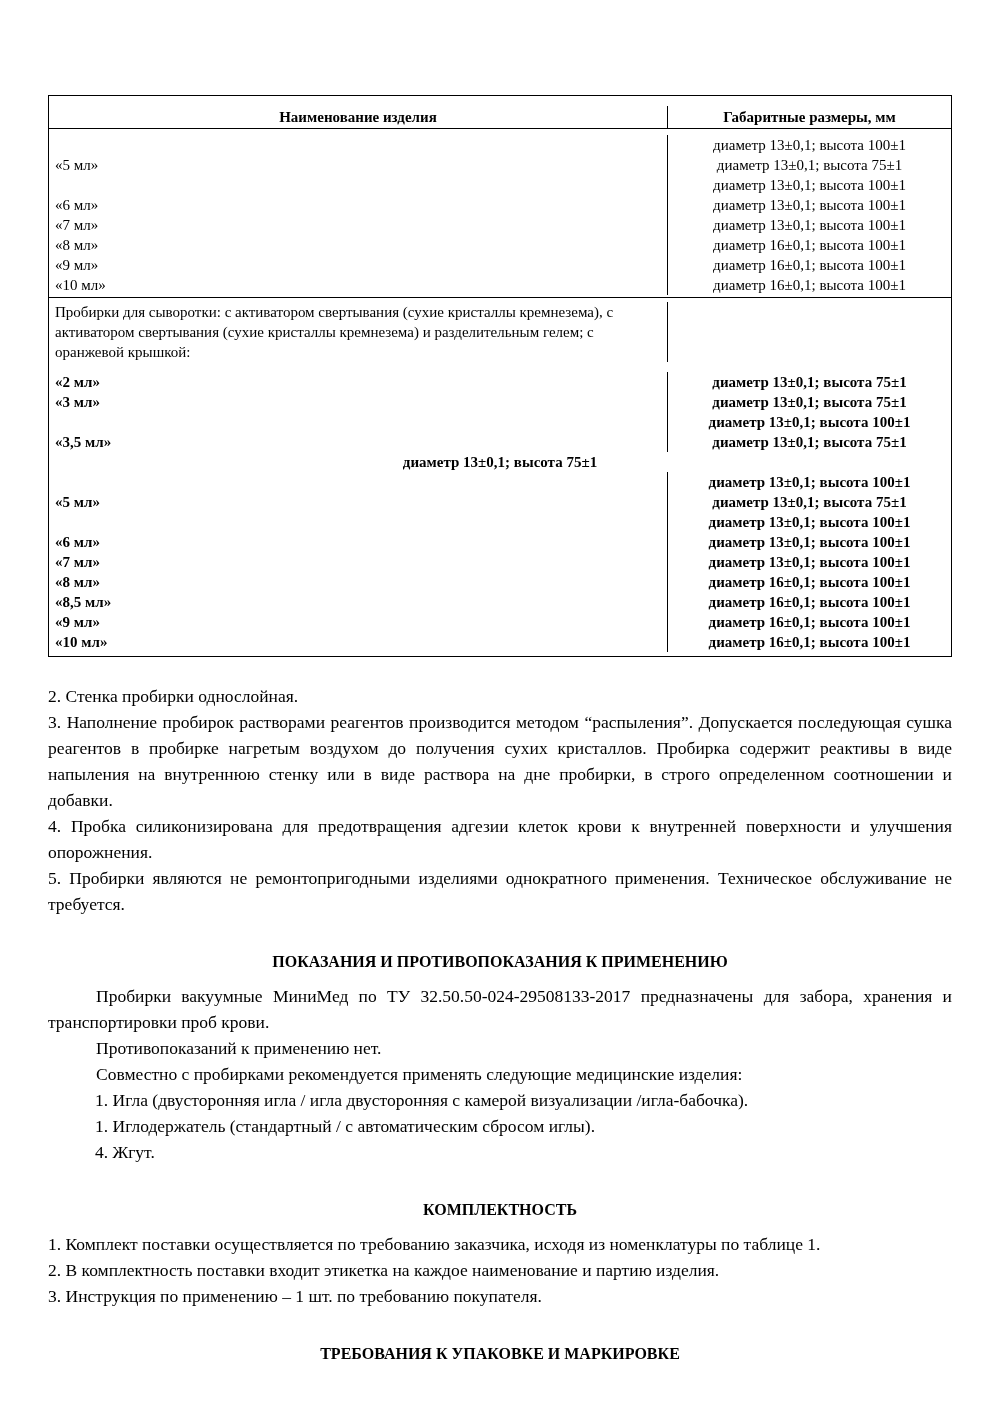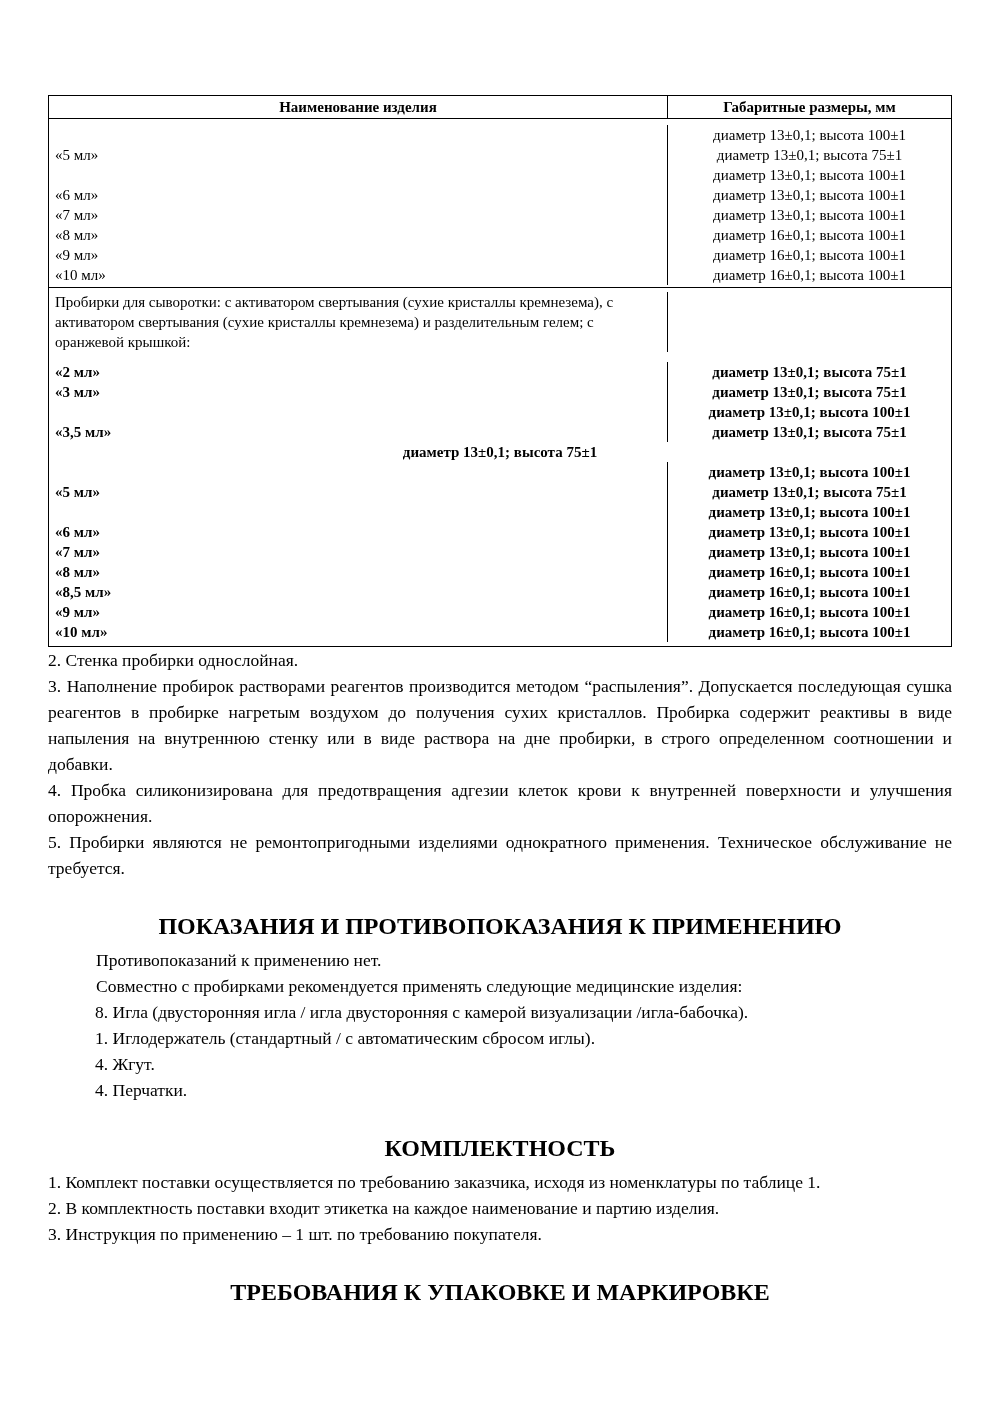--- a/index.html
+++ b/index.html
@@ -26,43 +26,45 @@
     padding: 0 6px 0 6px;
   }
   .c-size {
     flex: 1;
     text-align: center;
     padding: 0 4px;
   }
   .t-head {
     border-bottom: 1px solid #000;
     font-weight: bold;
+    margin-top: 10px;
   }
   .t-head .c-name { text-align: center; }
   .t-head .c-size { text-align: center; }
   .t-head .t-row .c-name, .t-head .t-row .c-size { padding-top: 1px; padding-bottom: 1px; }
   .t-sec1 { padding: 6px 0 2px 0; }
   .t-sec1 .c-name, .t-sec2-rows .c-name { padding-top: 0; }
   .t-sec2 { border-top: 1px solid #000; }
   .t-sec2-title-row { padding-top: 4px; }
   .t-sec2-title-row .c-name { line-height: 20px; }
   .t-sec2-rows { padding: 10px 0 4px 0; font-weight: bold; }
 
   
   .content {
+    margin-top: 26px;
     font-size: 17.5px;
     line-height: 26px;
   }
   .para { margin: 0; text-align: justify; }
   .indent { text-indent: 48px; }
   .list-item { margin: 0; padding-left: 47px; text-align: left; }
   .h {
     text-align: center;
     font-weight: bold;
-    font-size: 24px;
+    font-size: 16px;
     margin: 32px 0 8px 0;
   }
 </style>
 </head>
 <body>
 
 <div class="page">
 
   <div class="tbl">
 
@@ -174,26 +176,26 @@
   </div>
 
   <div class="content">
 
     <p class="para">2. Стенка пробирки однослойная.</p>
     <p class="para">3. Наполнение пробирок растворами реагентов производится методом “распыления”. Допускается последующая сушка реагентов в пробирке нагретым воздухом до получения сухих кристаллов. Пробирка содержит реактивы в виде напыления на внутреннюю стенку или в виде раствора на дне пробирки, в строго определенном соотношении и добавки.</p>
     <p class="para">4. Пробка силиконизирована для предотвращения адгезии клеток крови к внутренней поверхности и улучшения опорожнения.</p>
     <p class="para">5. Пробирки являются не ремонтопригодными изделиями однократного применения. Техническое обслуживание не требуется.</p>
 
     <div class="h">ПОКАЗАНИЯ И ПРОТИВОПОКАЗАНИЯ К ПРИМЕНЕНИЮ</div>
+    <p class="para indent">Пробирки вакуумные МиниМед по ТУ 32.50.50-024-29508133-2017 предназначены для забора, хранения и транспортировки проб крови.</p>
     <p class="para indent">Противопоказаний к применению нет.</p>
     <p class="para indent">Совместно с пробирками рекомендуется применять следующие медицинские изделия:</p>
-    <p class="para list-item">8. Игла (двусторонняя игла / игла двусторонняя с камерой визуализации /игла-бабочка).</p>
+    <p class="para list-item">1. Игла (двусторонняя игла / игла двусторонняя с камерой визуализации /игла-бабочка).</p>
     <p class="para list-item">1. Иглодержатель (стандартный / с автоматическим сбросом иглы).</p>
     <p class="para list-item">4. Жгут.</p>
-    <p class="para list-item">4. Перчатки.</p>
 
     <div class="h">КОМПЛЕКТНОСТЬ</div>
     <p class="para">1. Комплект поставки осуществляется по требованию заказчика, исходя из номенклатуры по таблице 1.</p>
     <p class="para">2. В комплектность поставки входит этикетка на каждое наименование и партию изделия.</p>
     <p class="para">3. Инструкция по применению – 1 шт. по требованию покупателя.</p>
 
     <div class="h">ТРЕБОВАНИЯ К УПАКОВКЕ И МАРКИРОВКЕ</div>
 
   </div>
 </div>

